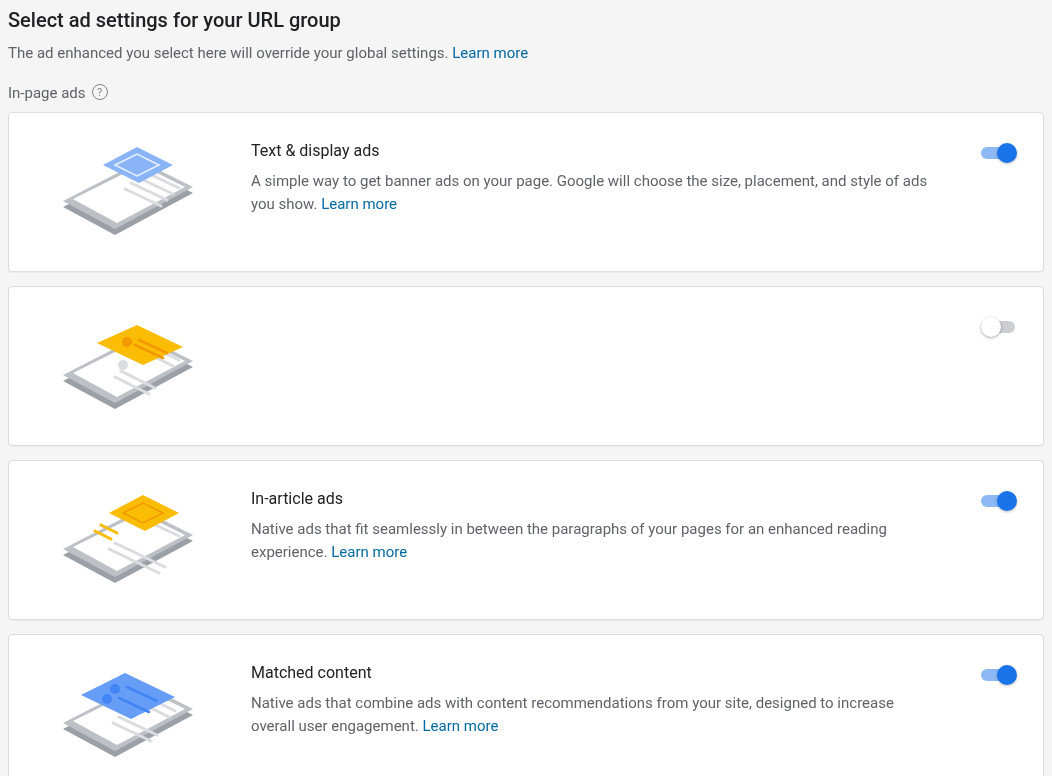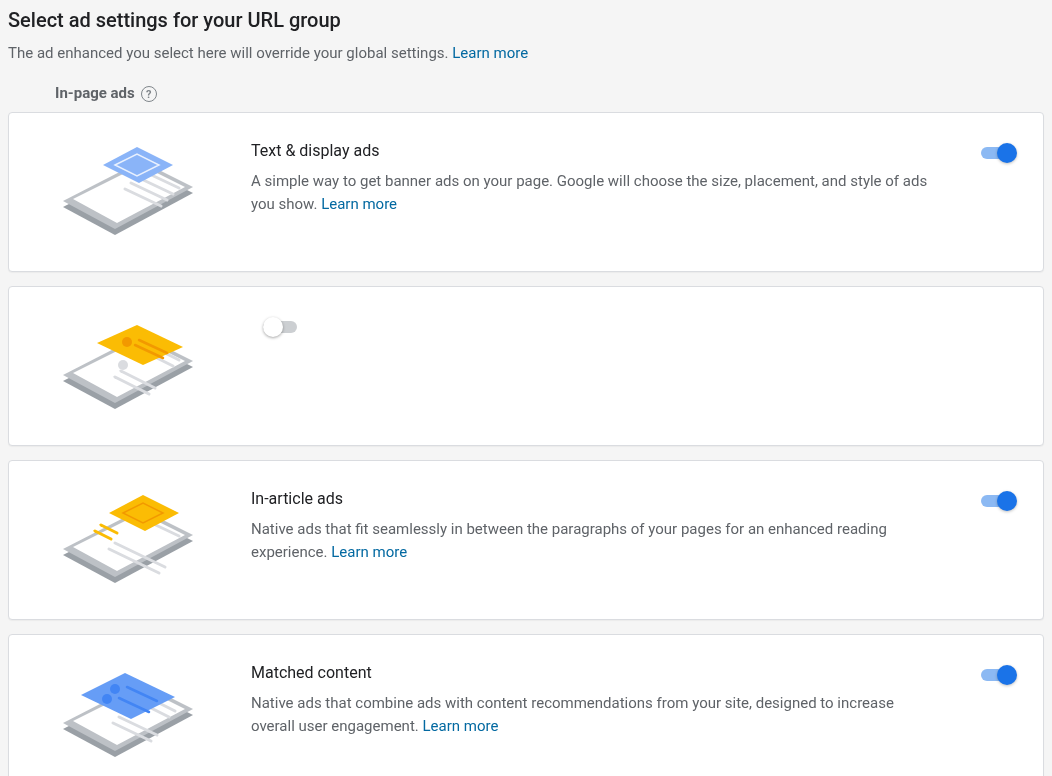--- a/index.html
+++ b/index.html
@@ -21,26 +21,25 @@
       color: #5f6368;
       margin-bottom: 22px;
     }
     .page-sub a, .card-desc a {
       color: #0369a1;
       text-decoration: none;
     }
     .section-label {
       font-size: 15px;
       color: #5f6368;
-      font-weight: 700;
+      font-weight: 400;
       margin-bottom: 10px;
       display: flex;
-      align-items: flex-end;
+      align-items: flex-start;
       gap: 6px;
-      margin-left: 47px;
     }
     .help-icon {
       display: inline-flex;
       align-items: center;
       justify-content: center;
       width: 16px; height: 16px;
       border: 1.3px solid #80868b;
       border-radius: 50%;
       font-size: 11px;
       color: #80868b;
@@ -49,20 +48,21 @@
     .card {
       background: #fff;
       border: 1px solid #dadce0;
       border-radius: 4px;
       padding: 24px 26px;
       margin-bottom: 14px;
       display: flex;
       align-items: flex-start;
       gap: 36px;
       box-shadow: 0 1px 1px rgba(60,64,67,0.05);
+      justify-content: space-between;
     }
     .illus {
       width: 180px;
       flex: 0 0 180px;
       display: flex;
       align-items: center;
       justify-content: center;
     }
     .content {
       flex: 1;

